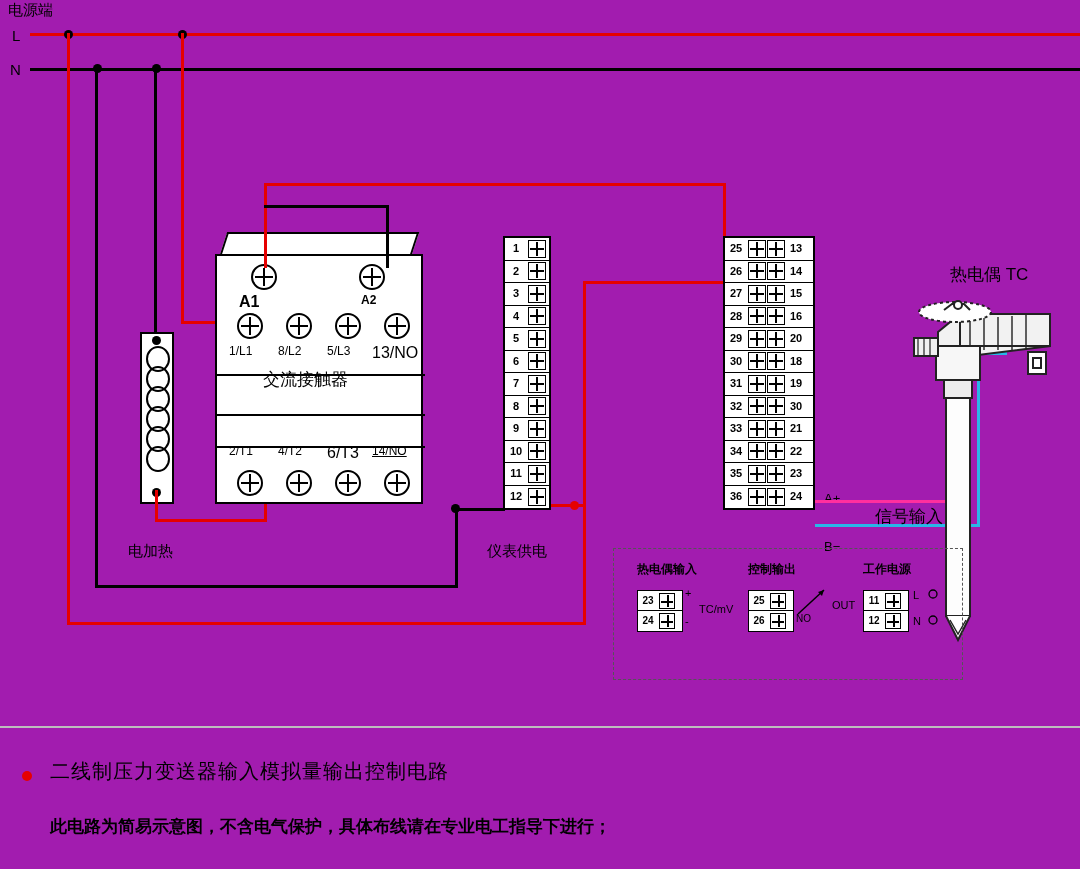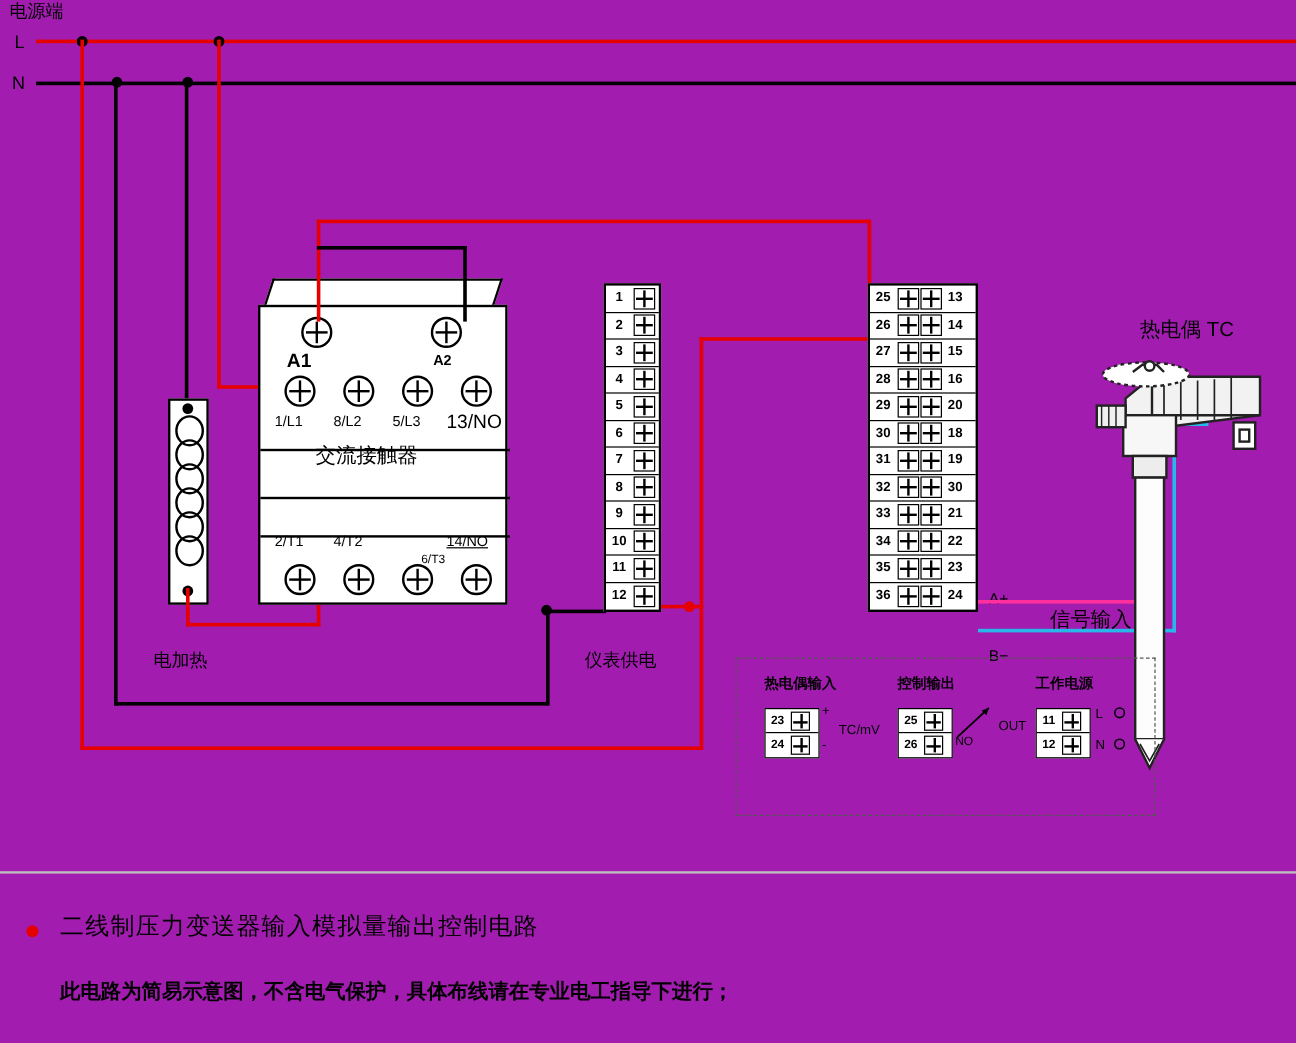--- a/index.html
+++ b/index.html
@@ -299,21 +299,21 @@
 
     <div class="lbl" style="left:14px; top:113px; font-size:12px;">1/L1</div>
     <div class="lbl" style="left:63px; top:113px; font-size:12px;">8/L2</div>
     <div class="lbl" style="left:112px; top:113px; font-size:12px;">5/L3</div>
     <div class="lbl" style="left:157px; top:113px; font-size:16px;">13/NO</div>
 
     <div class="lbl cn" style="left:48px; top:139px; font-size:17px;">交流接触器</div>
 
     <div class="lbl" style="left:14px; top:213px; font-size:12px;">2/T1</div>
     <div class="lbl" style="left:63px; top:213px; font-size:12px;">4/T2</div>
-    <div class="lbl" style="left:112px; top:230px; font-size:10px;margin-left:24px;">6/T3</div>
+    <div class="lbl" style="left:112px; top:213px; font-size:16px;">6/T3</div>
     <div class="lbl" style="left:157px; top:213px; font-size:12px;text-decoration:underline;">14/NO</div>
 
     <div class="screw" style="left:22px; top:238px;"></div>
     <div class="screw" style="left:71px; top:238px;"></div>
     <div class="screw" style="left:120px; top:238px;"></div>
     <div class="screw" style="left:169px; top:238px;"></div>
   </div>
 
   <div class="wire red" style="left:264px; top:183px; width:3px; height:85px;"></div>
   <div class="wire red" style="left:264px; top:183px; width:461px; height:3px;"></div>

